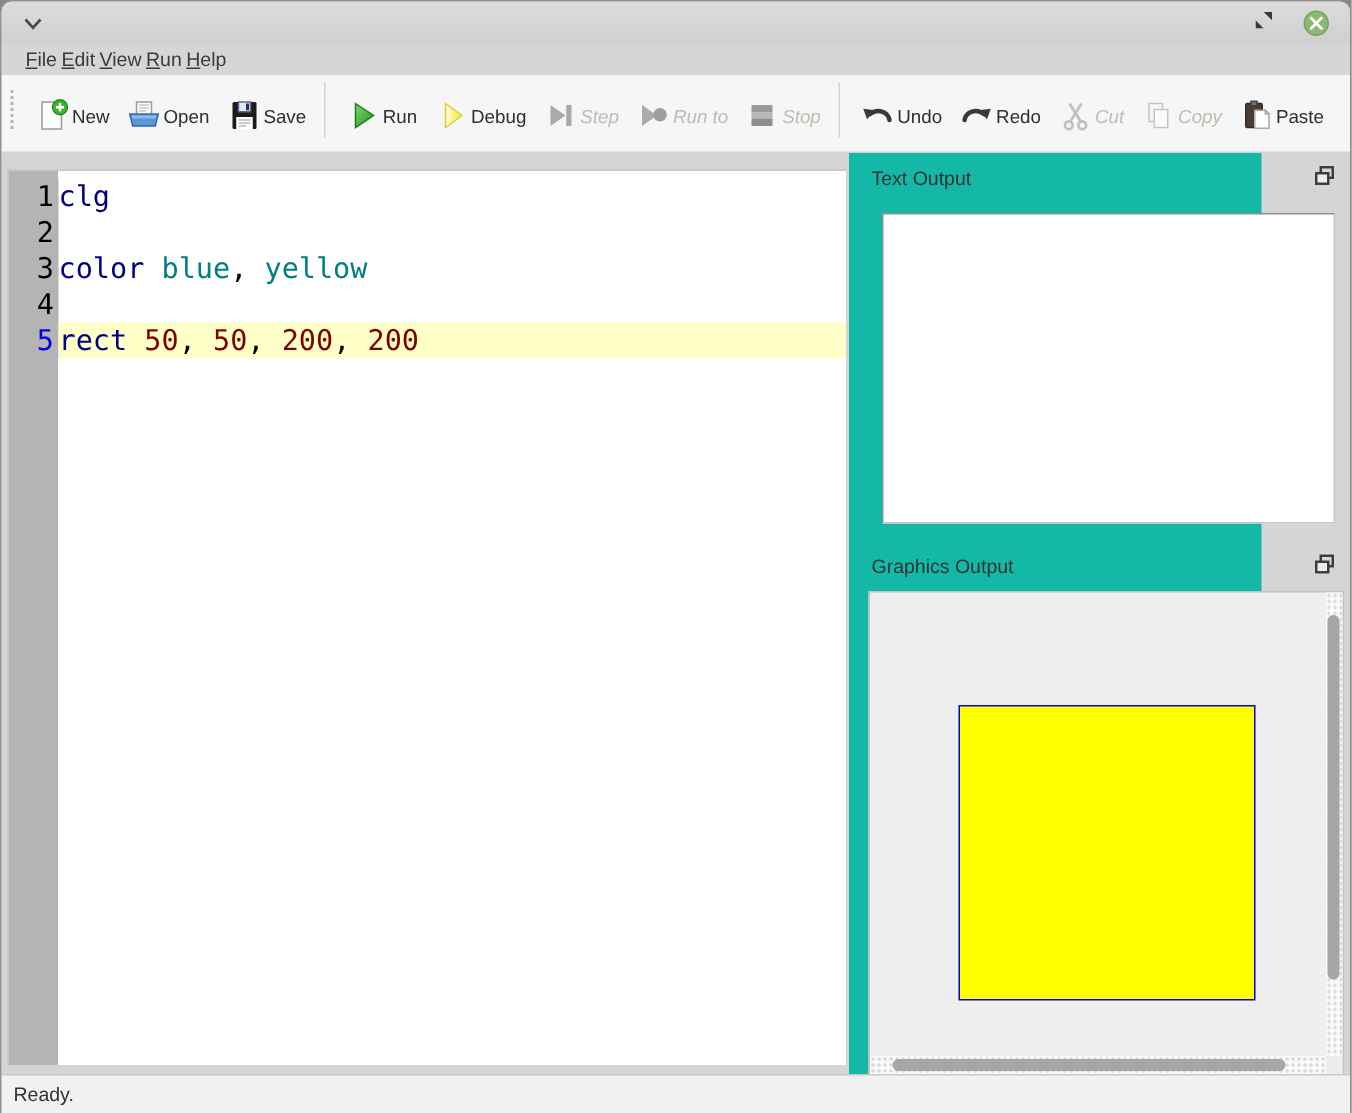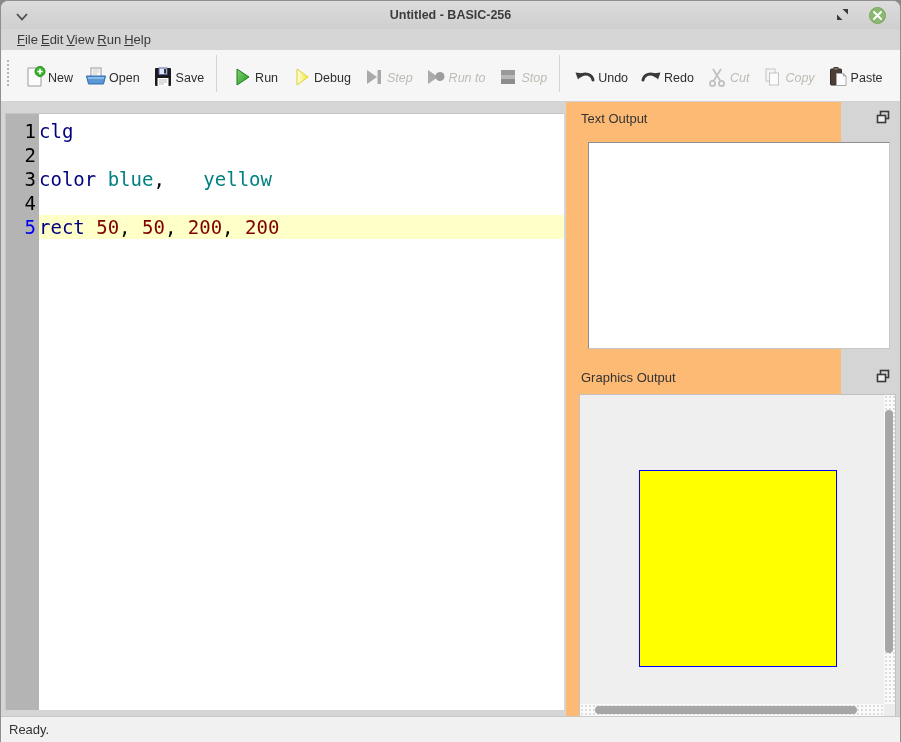--- a/index.html
+++ b/index.html
@@ -45,21 +45,21 @@
             border-top:1px solid #c6c6c6; border-left:1px solid #c6c6c6;
             font-family:"DejaVu Sans Mono", monospace; font-size:19px; line-height:24px;
             padding-top:5px; overflow:hidden; }
   .eline { display:flex; height:24px; }
   .lnum { width:33px; padding-right:3px; text-align:right; color:#000; background:#b4b4b4; flex:none; }
   .lnum.cur { color:var(--cur-num, #0000ee); }
   .ltext { flex:1; white-space:pre; }
   .eline.hl .ltext { background:var(--hl, #ffffc8); }
 
   
-  .rightpanel { position:absolute; left:565px; top:0; width:275px; height:615px; background:#fdba74; }
+  .rightpanel { position:absolute; left:565px; top:0; width:275px; height:615px; background:#14b8a6; }
   .dock-header { position:absolute; left:15px; font-size:13px; color:#333; }
   .dock-float { position:absolute; left:310px; width:14px; height:14px; cursor:pointer; }
 
   .textout { position:absolute; left:22px; top:40px; width:302px; height:207px; background:#fff;
              border:1px solid #c6c6c6; border-top-color:#8f8f8f; border-left-color:#8f8f8f; }
 
   .gview { position:absolute; left:13px; top:292px; width:317px; height:323px;
            border:1px solid #c2c2c2; background:#efefef; }
   .grect { position:absolute; border:1px solid; }
   .vscroll { position:absolute; right:0; top:0; width:11px; bottom:12px; background:#fafafa;
@@ -79,21 +79,20 @@
 <body>
 
 <div class="window">
 
   <div class="titlebar">
     <span class="tb-shade">
       <svg width="14" height="12" viewBox="0 0 14 12">
         <polyline points="2,3 7,8.5 12,3" fill="none" stroke="#4a4a4a" stroke-width="1.8"></polyline>
       </svg>
     </span>
-    <div class="tb-title">Untitled - BASIC-256</div>
     <div class="tb-controls">
       <span><span class="tb-min"></span></span>
       <span>
         <svg class="tb-restore" viewBox="0 0 11 11">
           <polygon points="5.5,0 11,0 11,5.5" fill="#3a3a3a"></polygon>
           <polygon points="0,5.5 5.5,11 0,11" fill="#3a3a3a"></polygon>
         </svg>
       </span>
       <span class="tb-close" id="close-btn" style="background: rgb(140, 185, 114); border: 1px solid rgb(121, 164, 94);">
         <svg width="9" height="9" viewBox="0 0 9 9">
@@ -269,21 +268,21 @@
           <div class="eline">
             <span class="lnum">1</span>
             <span class="ltext"><span style="color: rgb(0, 0, 128);">clg</span></span>
           </div>
           <div class="eline">
             <span class="lnum">2</span>
             <span class="ltext"></span>
           </div>
           <div class="eline">
             <span class="lnum">3</span>
-            <span class="ltext"><span style="color: rgb(0, 0, 128);">color</span><span style="color: rgb(0, 0, 0);"> </span><span style="color: rgb(0, 128, 128); text-align: center;">blue</span><span style="color: rgb(0, 0, 0);">, </span><span style="color: rgb(0, 128, 128); margin-left: 27px;">yellow</span></span>
+            <span class="ltext"><span style="color: rgb(0, 0, 128);">color</span><span style="color: rgb(0, 0, 0);"> </span><span style="color: rgb(0, 128, 128); text-align: center;">blue</span><span style="color: rgb(0, 0, 0);">, </span><span style="color: rgb(0, 128, 128);">yellow</span></span>
           </div>
           <div class="eline">
             <span class="lnum">4</span>
             <span class="ltext"></span>
           </div>
           <div class="eline hl">
             <span class="lnum cur">5</span>
             <span class="ltext"><span style="color: rgb(0, 0, 128);">rect</span><span style="color: rgb(0, 0, 0);"> </span><span style="color: rgb(128, 0, 0);">50</span><span style="color: rgb(0, 0, 0);">, </span><span style="color: rgb(128, 0, 0);">50</span><span style="color: rgb(0, 0, 0);">, </span><span style="color: rgb(128, 0, 0);">200</span><span style="color: rgb(0, 0, 0);">, </span><span style="color: rgb(128, 0, 0);">200</span></span>
           </div>
         </div>

